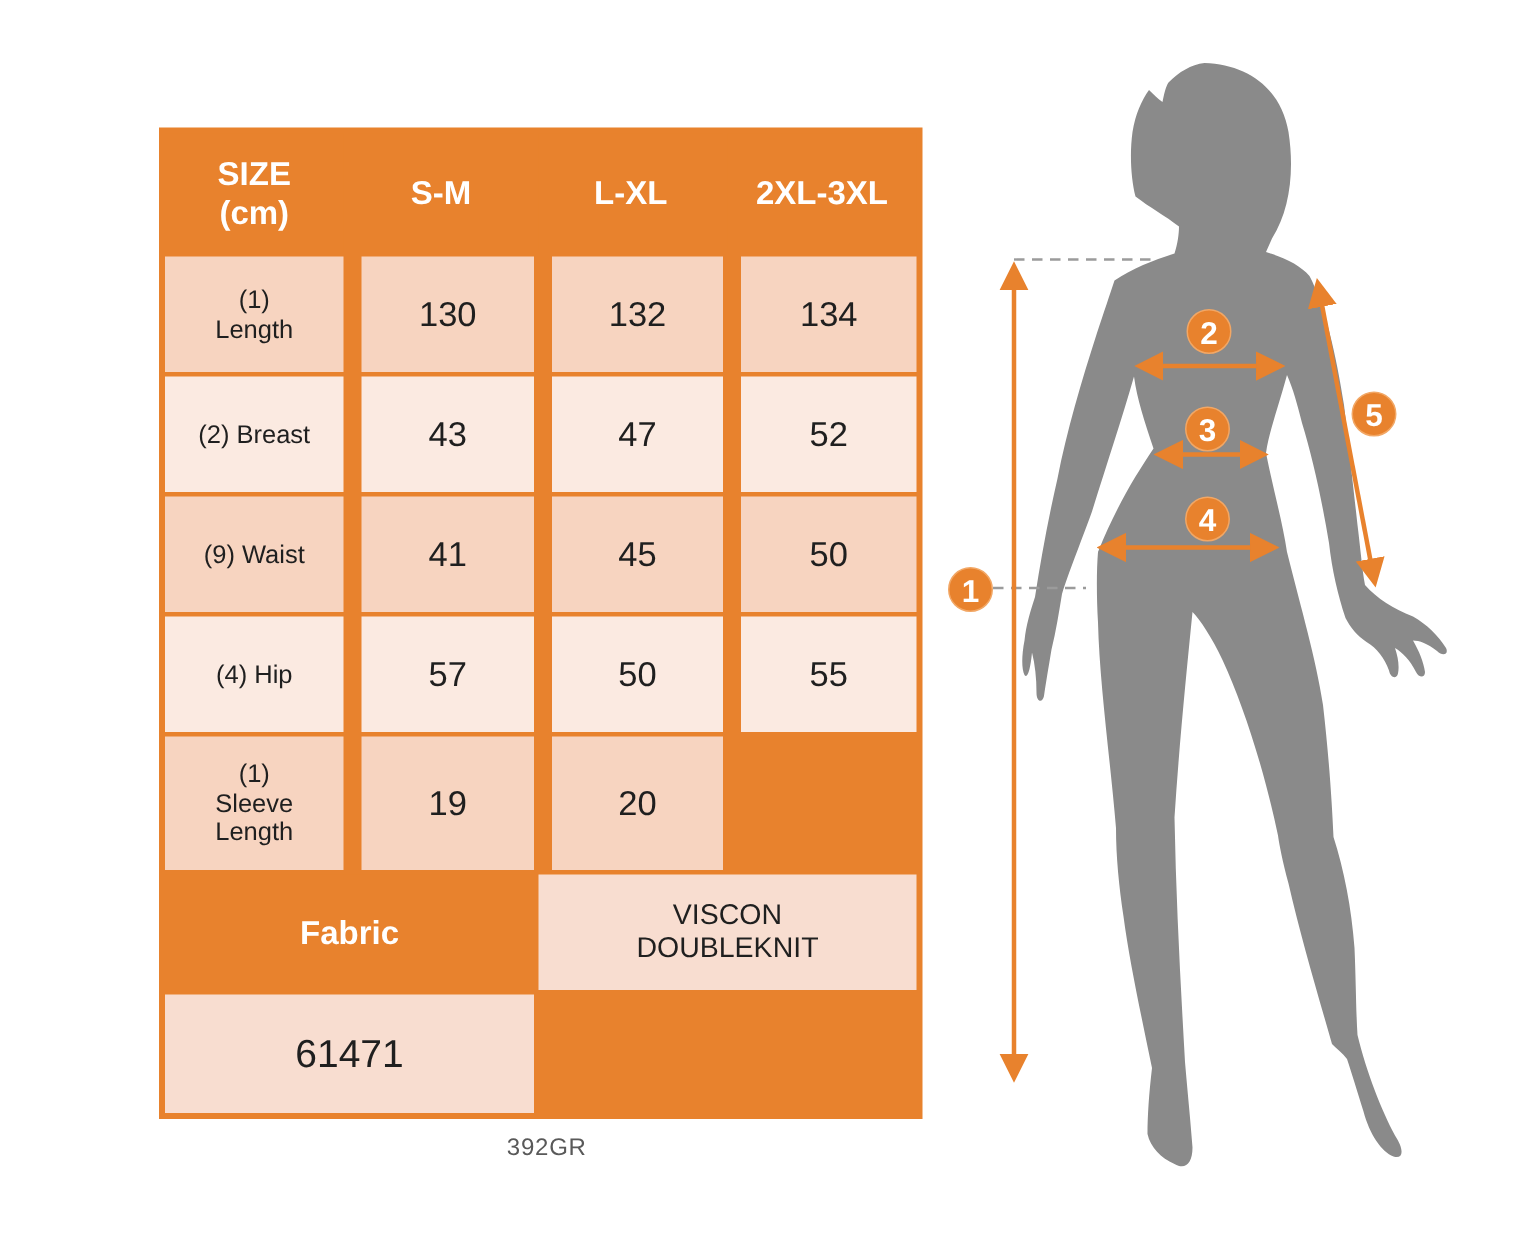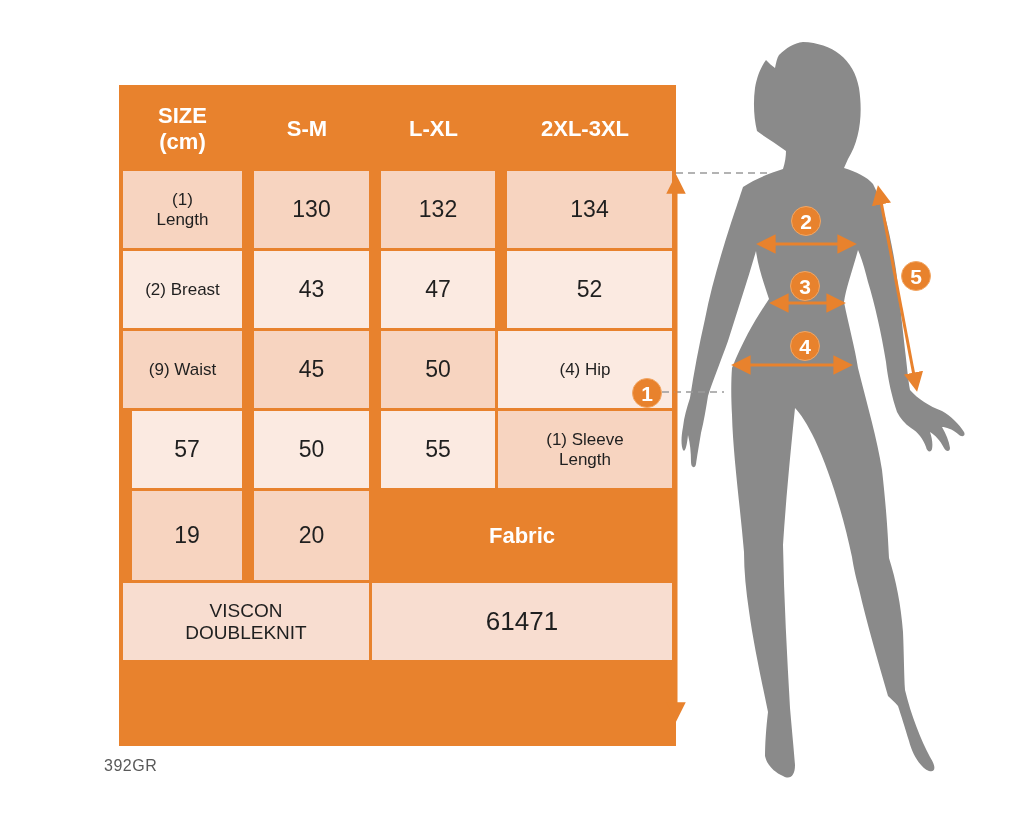--- a/index.html
+++ b/index.html
@@ -13,21 +13,21 @@
   }
   html,body{margin:0;padding:0;}
   body{
     width:1024px;height:824px;position:relative;background:#ffffff;overflow:hidden;
     font-family:"Liberation Sans", sans-serif;color:var(--text-dark);
   }
   .stage{position:absolute;inset:0;}
 
   
   .size-table{
-    position:absolute;left:119px;top:85px;width:557px;height:661px;
+    position:absolute;left:106px;top:85px;width:509px;height:661px;
     background:var(--accent-orange);
     display:grid;box-sizing:border-box;padding:4px;gap:3px;
     grid-template-columns:119px 124px 123px 1fr;
     grid-template-rows:79px 77px 77px 77px 77px 89px 77px 1fr;
   }
   .cell{
     display:flex;align-items:center;justify-content:center;text-align:center;
     line-height:1.15;
   }
   .cell.hdr{
@@ -37,21 +37,21 @@
   .cell.dark{background:var(--cell-dark);}
   .cell.light{background:var(--cell-light);}
   .cell.footerval{background:var(--cell-footer);}
   .cell.label{font-size:17px;padding:0 21px;}
   .cell.value{font-size:23px;margin-left:9px;}
   .span2{grid-column:span 2;}
   .fabric-value{font-size:19px;max-width:160px;}
   .model-value{font-size:26px;}
 
   .footnote{
-    position:absolute;left:104px;top:757px;width:509px;text-align:left;
+    position:absolute;left:110px;top:757px;width:509px;text-align:center;
     font-size:16px;color:var(--footnote-gray);letter-spacing:0.5px;
   }
 
   
   svg.diagram{position:absolute;left:0;top:0;width:1024px;height:824px;}
   .body-fill{fill:var(--silhouette-gray);}
   .meas-line{stroke:var(--accent-orange);stroke-width:3;fill:none;}
   .dash-line{stroke:#9b9b9b;stroke-width:1.6;stroke-dasharray:7 5;fill:none;}
   .marker-circle{fill:var(--accent-orange);stroke:#F2A765;stroke-width:1;}
   .marker-num{
@@ -80,20 +80,21 @@
     <div class="cell dark value">130</div>
     <div class="cell dark value">132</div>
     <div class="cell dark value">134</div>
 
     <div class="cell light label">(2) Breast</div>
     <div class="cell light value">43</div>
     <div class="cell light value">47</div>
     <div class="cell light value">52</div>
 
     <div class="cell dark label">(9) Waist</div>
+    <div class="cell dark value">41</div>
     <div class="cell dark value">45</div>
     <div class="cell dark value">50</div>
 
     <div class="cell light label">(4) Hip</div>
     <div class="cell light value">57</div>
     <div class="cell light value">50</div>
     <div class="cell light value">55</div>
 
     <div class="cell dark label">(1) Sleeve Length</div>
     <div class="cell dark value">19</div>

